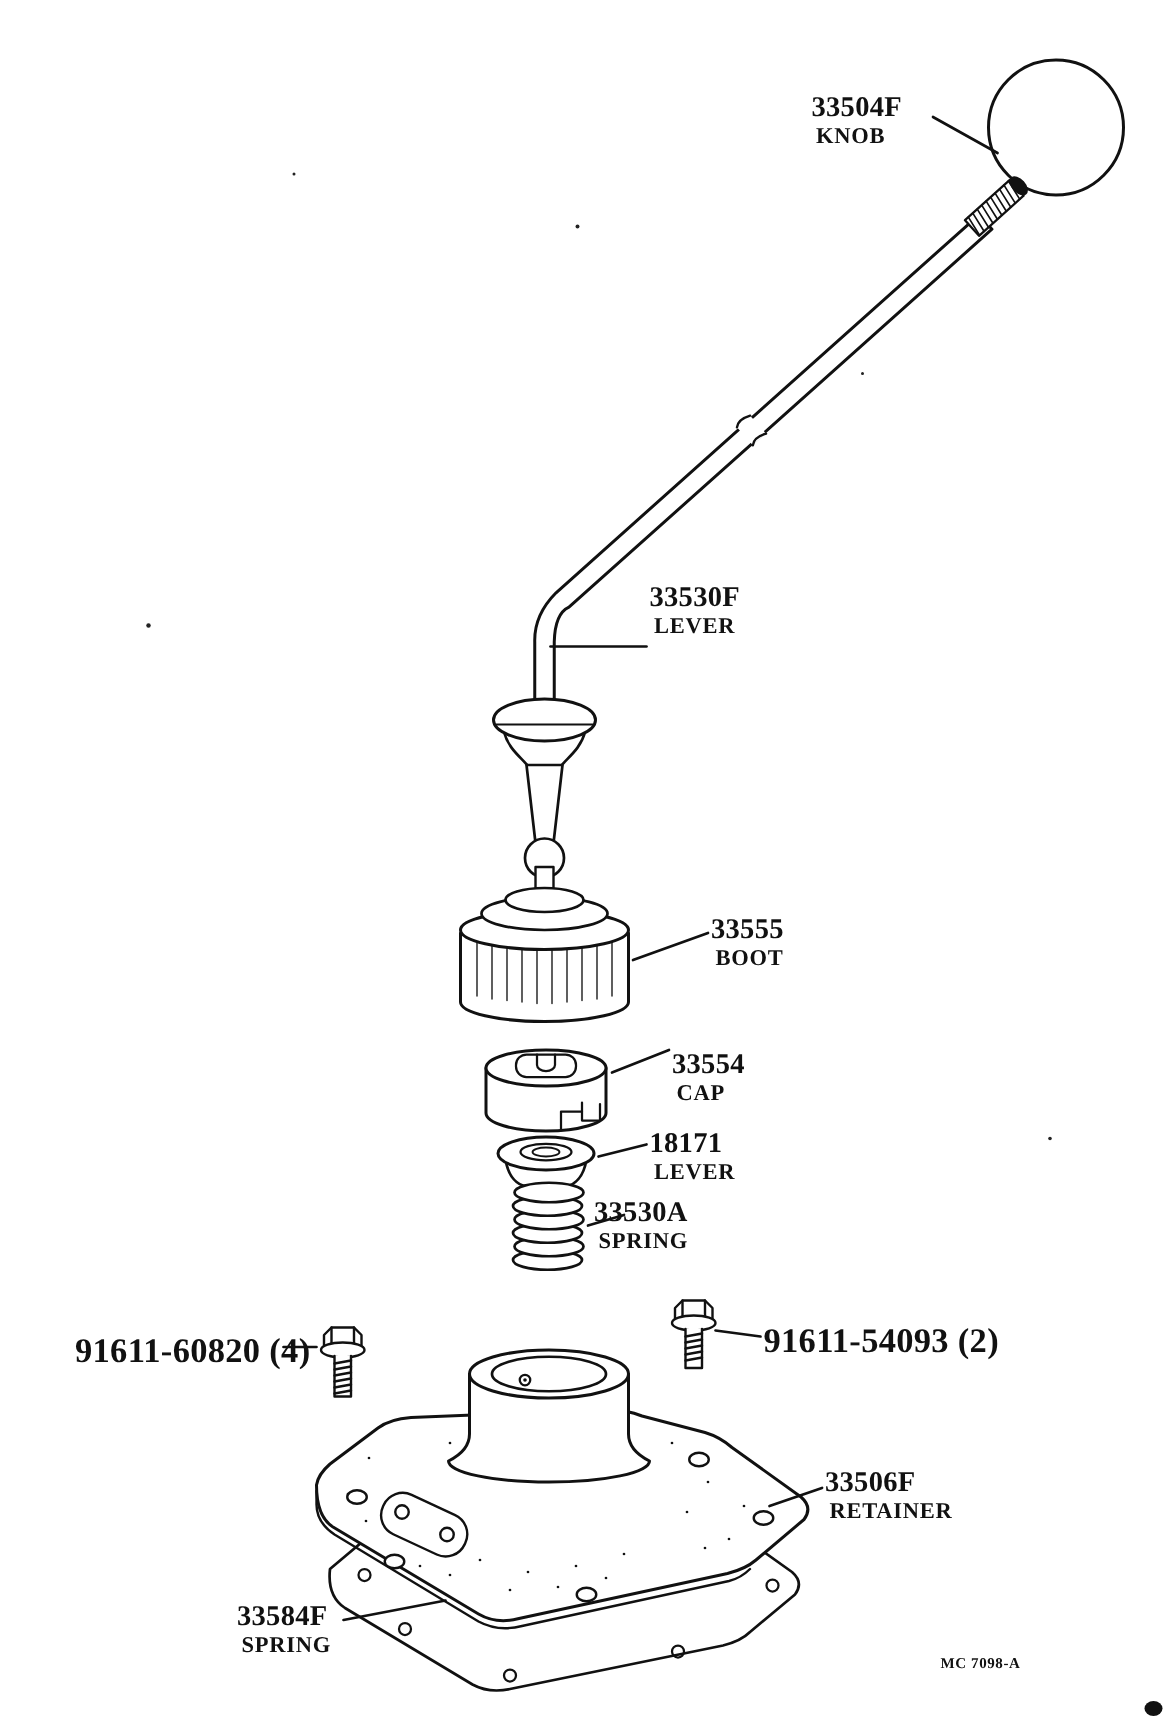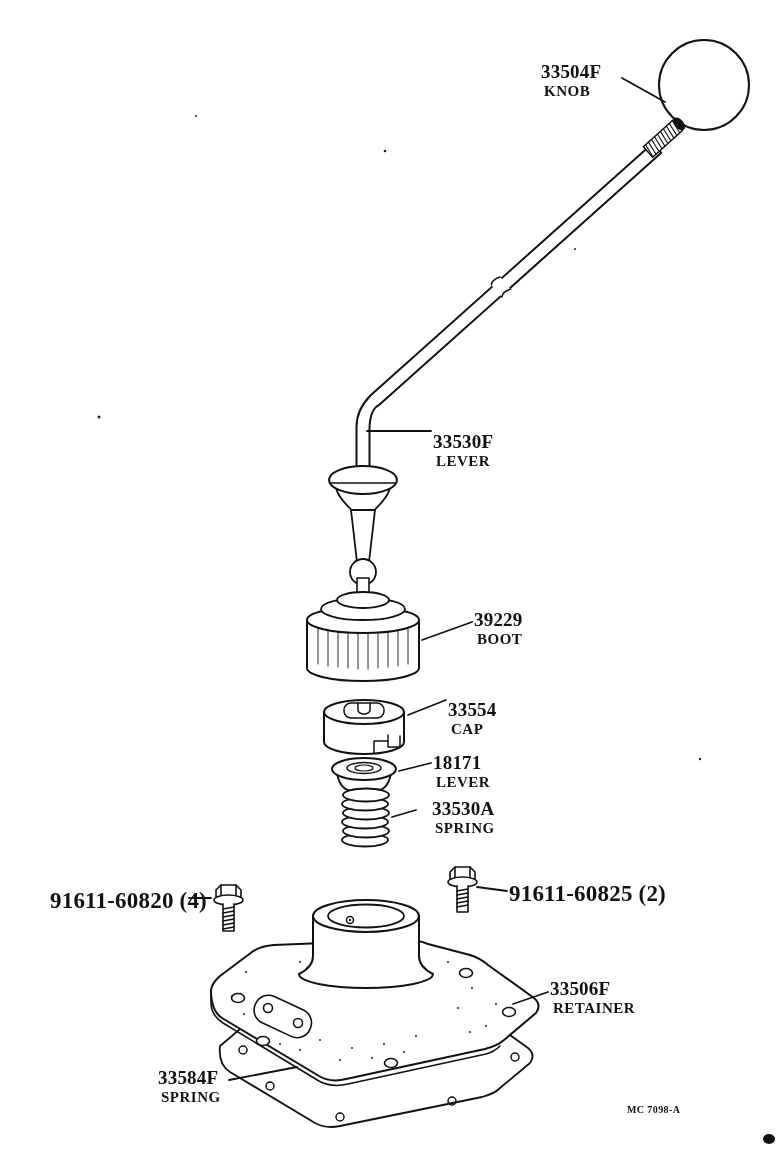--- a/index.html
+++ b/index.html
@@ -203,51 +203,51 @@
         <ellipse cx="769" cy="1139" rx="6" ry="5" fill="#111"></ellipse>
       </g>
     </g>
   </svg>
 
   <div class="label" style="left:541px;top:62px">
     <div class="num">33504F</div>
     <div class="nam">KNOB</div>
   </div>
 
-  <div class="label" style="left:433px;top:432px">
+  <div class="label" style="left:433px;top:389px">
     <div class="num">33530F</div>
     <div class="nam">LEVER</div>
   </div>
 
   <div class="label" style="left:474px;top:610px">
-    <div class="num">39229</div>
+    <div class="num">33555</div>
     <div class="nam">BOOT</div>
   </div>
 
   <div class="label" style="left:448px;top:700px">
     <div class="num">33554</div>
     <div class="nam">CAP</div>
   </div>
 
   <div class="label" style="left:433px;top:753px">
     <div class="num">18171</div>
     <div class="nam">LEVER</div>
   </div>
 
-  <div class="label" style="left:432px;top:799px">
+  <div class="label" style="left:396px;top:799px">
     <div class="num">33530A</div>
     <div class="nam">SPRING</div>
   </div>
 
   <div class="label bolt" style="left:50px;top:888px">
     <div class="num">91611-60820 (4)</div>
   </div>
 
   <div class="label bolt" style="left:509px;top:881px">
-    <div class="num">91611-60825 (2)</div>
+    <div class="num">91611-54093 (2)</div>
   </div>
 
   <div class="label" style="left:550px;top:979px">
     <div class="num">33506F</div>
     <div class="nam">RETAINER</div>
   </div>
 
   <div class="label" style="left:158px;top:1068px">
     <div class="num">33584F</div>
     <div class="nam">SPRING</div>

